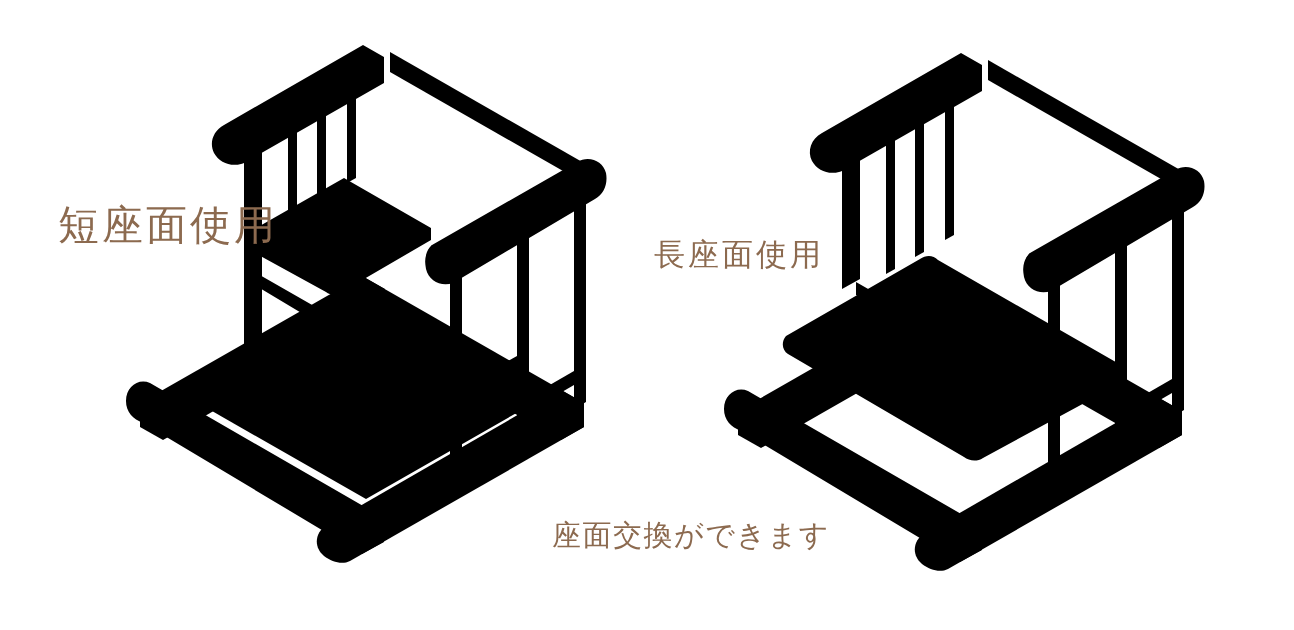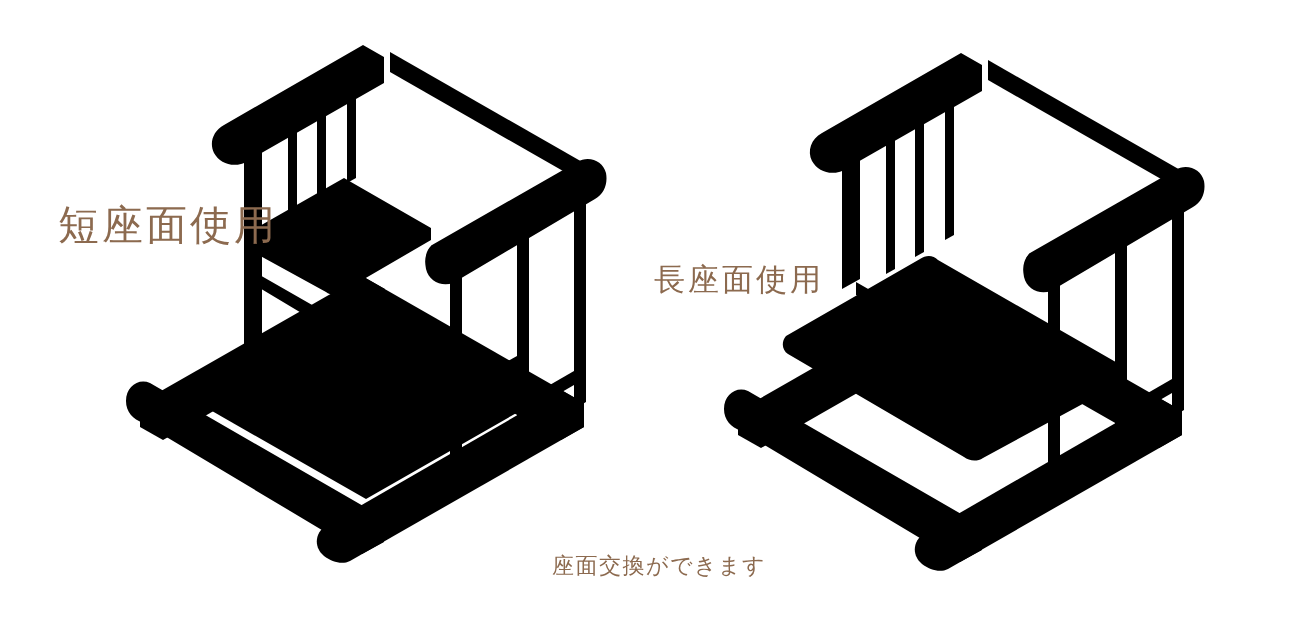--- a/index.html
+++ b/index.html
@@ -6,22 +6,22 @@
   html,body{margin:0;padding:0;}
   body{width:1294px;height:630px;background:var(--bg);overflow:hidden;
        font-family:"DejaVu Sans","Liberation Sans",sans-serif;}
   .stage{position:relative;width:1294px;height:630px;background:var(--bg);}
   .chair-svg{position:absolute;}
   #chair-left{left:118px;top:12px;width:540px;height:600px;}
   #chair-right{left:716px;top:20px;width:540px;height:600px;}
   .jp-label{position:absolute;color:var(--ink);letter-spacing:3px;
             white-space:nowrap;line-height:1;}
   #label-left{left:58px;top:205px;font-size:41px;}
-  #label-right{left:654px;top:239px;font-size:31px;margin-top:25px;}
-  #caption{left:552px;top:555px;font-size:22px;letter-spacing:1.5px;}
+  #label-right{left:654px;top:239px;font-size:31px;}
+  #caption{left:552px;top:521px;font-size:29px;letter-spacing:1.5px;}
   .defs-holder{position:absolute;width:0;height:0;overflow:hidden;}
 </style>
 </head>
 <body>
 
 <div class="stage">
 
   <svg class="defs-holder" aria-hidden="true">
     <defs>
       <g id="c-bar-wn">

